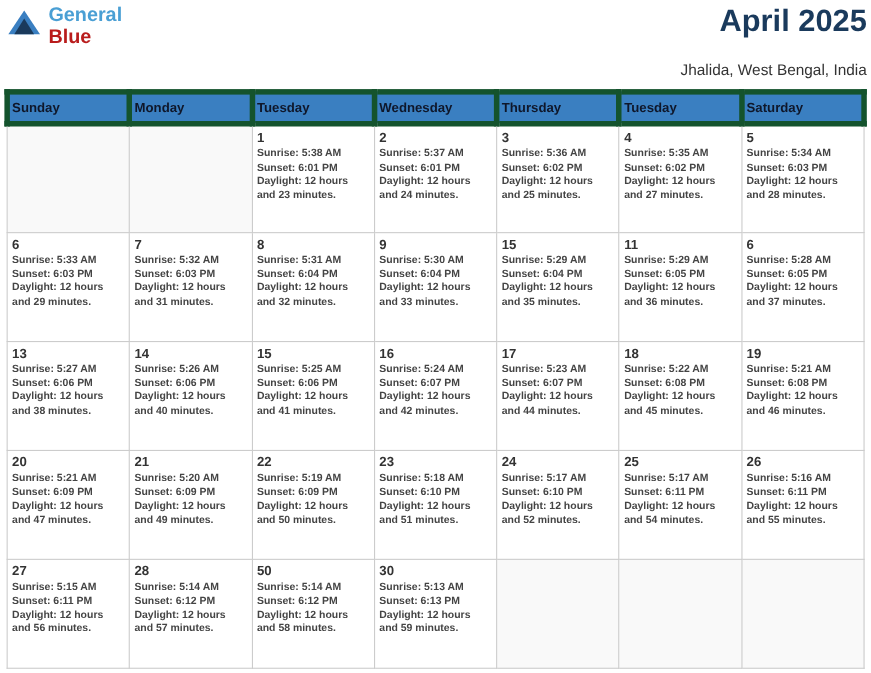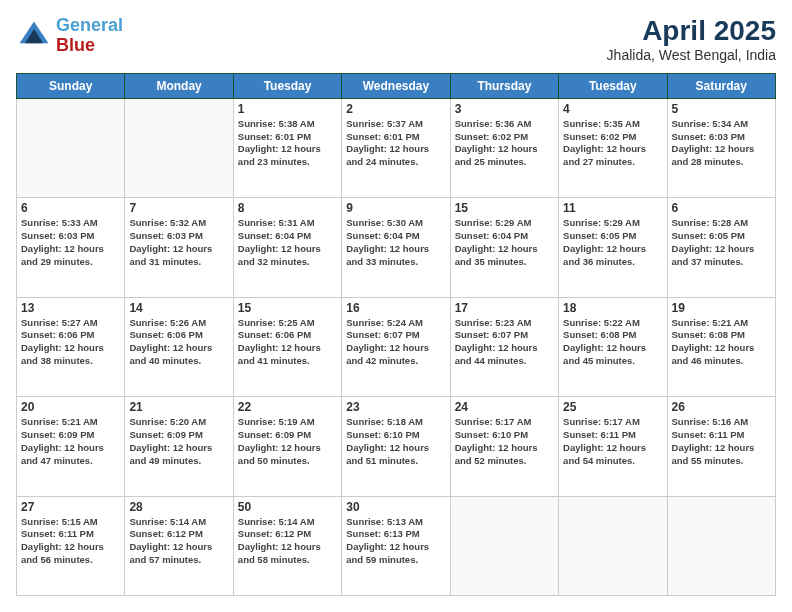--- a/index.html
+++ b/index.html
@@ -7,21 +7,21 @@
       width: 792px;
       height: 612px;
       background: #fff;
       font-family: Arial, sans-serif;
       font-size: 11px;
       color: #333;
     }
     .page {
       width: 792px;
       height: 612px;
-      padding: 16px;
+      padding: 4px;
       display: flex;
       flex-direction: column;
     }
     .header {
       display: flex;
       justify-content: space-between;
       align-items: flex-start;
       margin-bottom: 10px;
     }
     .logo {
@@ -47,36 +47,37 @@
     }
     .month-title {
       font-size: 28px;
       font-weight: bold;
       color: #1a3a5c;
       line-height: 1.1;
     }
     .location {
       font-size: 14px;
       color: #333;
+      margin-top: 20px;
     }
     .calendar {
       flex: 1;
       border: 1px solid #ccc;
       border-collapse: collapse;
       width: 100%;
       table-layout: fixed;
     }
     .calendar th {
       background: #3a7fc1;
-      color: #ffffff;
+      color: #0f172a;
       font-size: 12px;
       font-weight: bold;
-      text-align: center;
+      text-align: left;
       padding: 5px 2px;
-      border: 1px solid #14532d;
+      border: 5px solid #14532d;
     }
     .calendar td {
       border: 1px solid #ccc;
       vertical-align: top;
       padding: 3px 4px;
       height: 88px;
       background: #fff;
     }
     .calendar td.empty {
       background: #f9f9f9;

